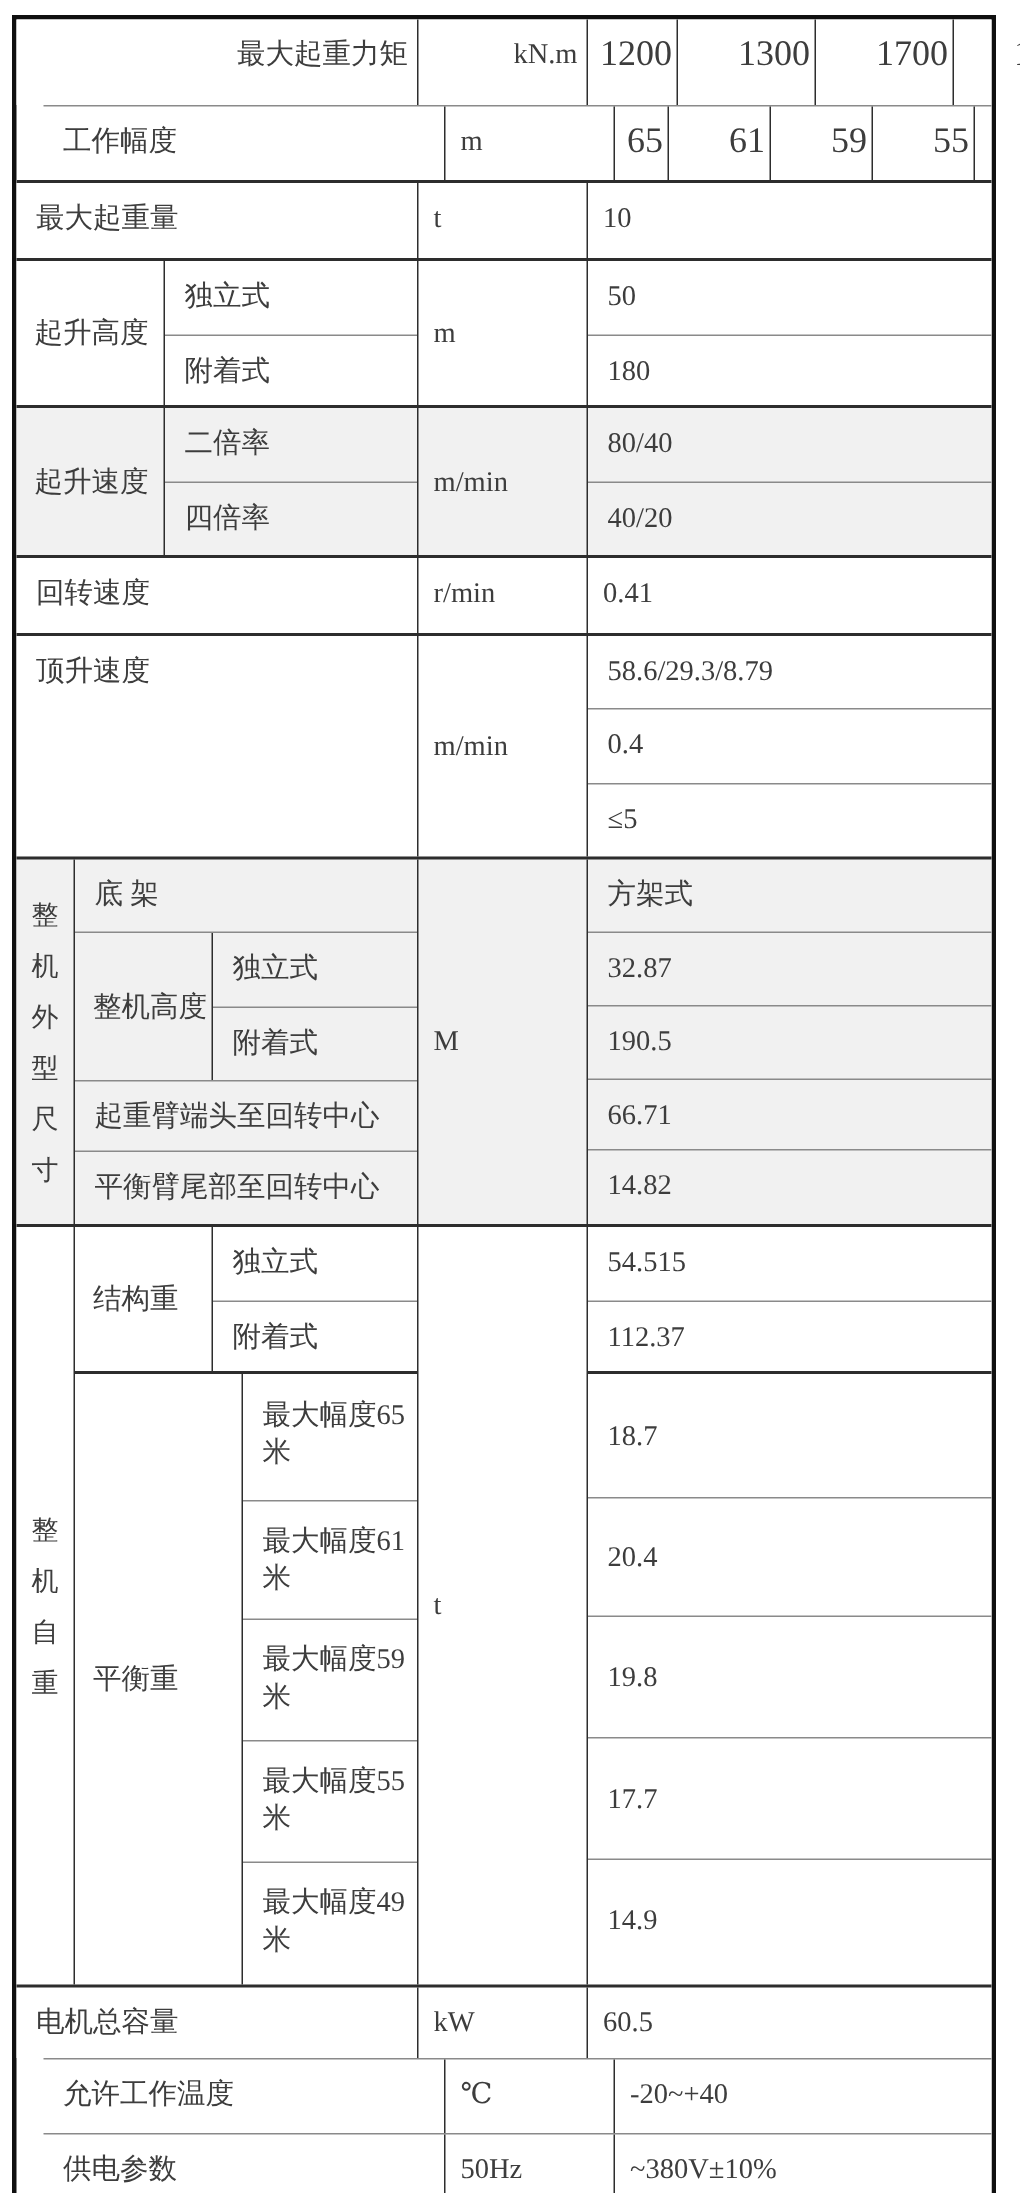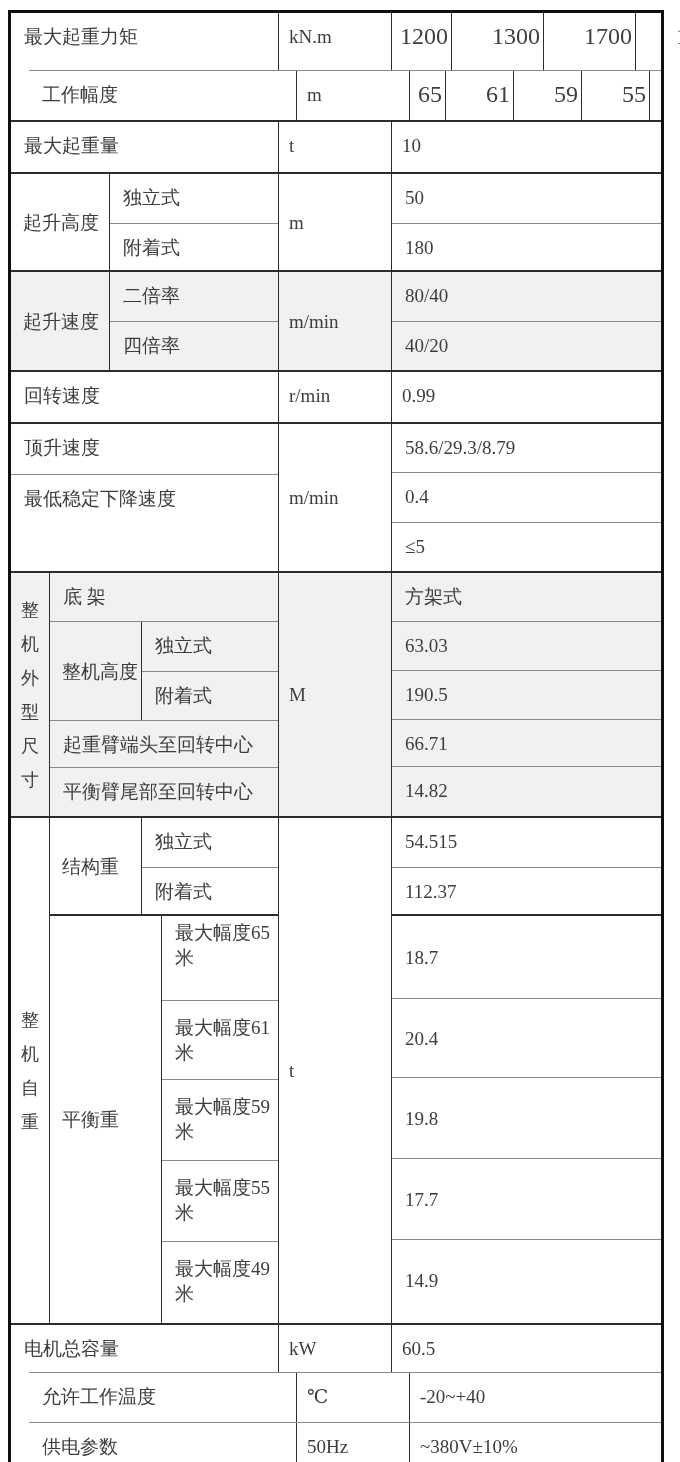--- a/index.html
+++ b/index.html
@@ -11,21 +11,21 @@
   }
   .wrap{padding:10px 0 0 8px;}
   .tbl{
     width:656px;
     box-sizing:border-box;
     border:3px solid #101010;
     background:#fff;
   }
   
   .rg{display:flex;align-items:stretch;border-top:2px solid #2d2d2d;background:#fff;}
-  .tbl > .rg:first-child{border-top:none;}
+  .tbl > .rg:first-child{border-top:none;text-align:right;}
   .rg.tg{border-top:1.4px solid #8a8a8a;margin-left:18px;}
   .rg.grey{background:#f1f1f1;}
 
   
   .cL{width:267px;flex:none;box-sizing:border-box;}
   .cU{width:113px;flex:none;box-sizing:border-box;border-left:1.6px solid #2d2d2d;}
   .cV{flex:1;box-sizing:border-box;border-left:1.6px solid #2d2d2d;}
 
   .cell{
     box-sizing:border-box;
@@ -125,27 +125,26 @@
     <div class="cU cell cen">m/min</div>
     <div class="cV stack">
       <div class="srow cell" style="height:49px">80/40</div>
       <div class="srow cell" style="height:49px">40/20</div>
     </div>
   </div>
 
   <div class="rg" style="min-height:50px">
     <div class="cL cell">回转速度</div>
     <div class="cU cell">r/min</div>
-    <div class="cV cell">0.99</div>
+    <div class="cV cell">0.41</div>
   </div>
 
   <div class="rg">
     <div class="cL stack">
       <div class="srow cell" style="height:50px">顶升速度</div>
-      <div class="srow cell" style="height:49px">最低稳定下降速度</div>
     </div>
     <div class="cU cell cen">m/min</div>
     <div class="cV stack">
       <div class="srow cell" style="height:48px">58.6/29.3/8.79</div>
       <div class="srow cell" style="height:50px">0.4</div>
       <div class="srow cell" style="height:49px">≤5</div>
     </div>
   </div>
 
   <div class="rg grey">
@@ -165,21 +164,21 @@
             <div class="srow cell" style="height:49px">附着式</div>
           </div>
         </div>
         <div class="srow cell" style="height:47px">起重臂端头至回转中心</div>
         <div class="srow cell" style="height:49px">平衡臂尾部至回转中心</div>
       </div>
     </div>
     <div class="cU cell cen">M</div>
     <div class="cV stack">
       <div class="srow cell" style="height:48px">方架式</div>
-      <div class="srow cell" style="height:49px">63.03</div>
+      <div class="srow cell" style="height:49px">32.87</div>
       <div class="srow cell" style="height:49px">190.5</div>
       <div class="srow cell" style="height:47px">66.71</div>
       <div class="srow cell" style="height:49px">14.82</div>
     </div>
   </div>
 
   <div class="rg">
     <div class="cL hsplit">
       <div class="vlabel pre">整
 机
@@ -189,21 +188,21 @@
         <div class="srow hsplit">
           <div class="gcell" style="width:91px">结构重</div>
           <div class="stack" style="flex:1">
             <div class="srow cell" style="height:49px">独立式</div>
             <div class="srow cell" style="height:47px">附着式</div>
           </div>
         </div>
         <div class="srow darktop hsplit">
           <div class="gcell" style="width:111px">平衡重</div>
           <div class="stack" style="flex:1">
-            <div class="srow cell pre" style="height:84px;padding-top:4px">最大幅度65
+            <div class="srow cell pre" style="height:84px;padding-top:15px">最大幅度65
 米</div>
             <div class="srow cell pre" style="height:79px;padding-top:14px">最大幅度61
 米</div>
             <div class="srow cell pre" style="height:81px;padding-top:14px">最大幅度59
 米</div>
             <div class="srow cell pre" style="height:81px;padding-top:14px">最大幅度55
 米</div>
             <div class="srow cell pre" style="height:82px;padding-top:14px">最大幅度49
 米</div>
           </div>

